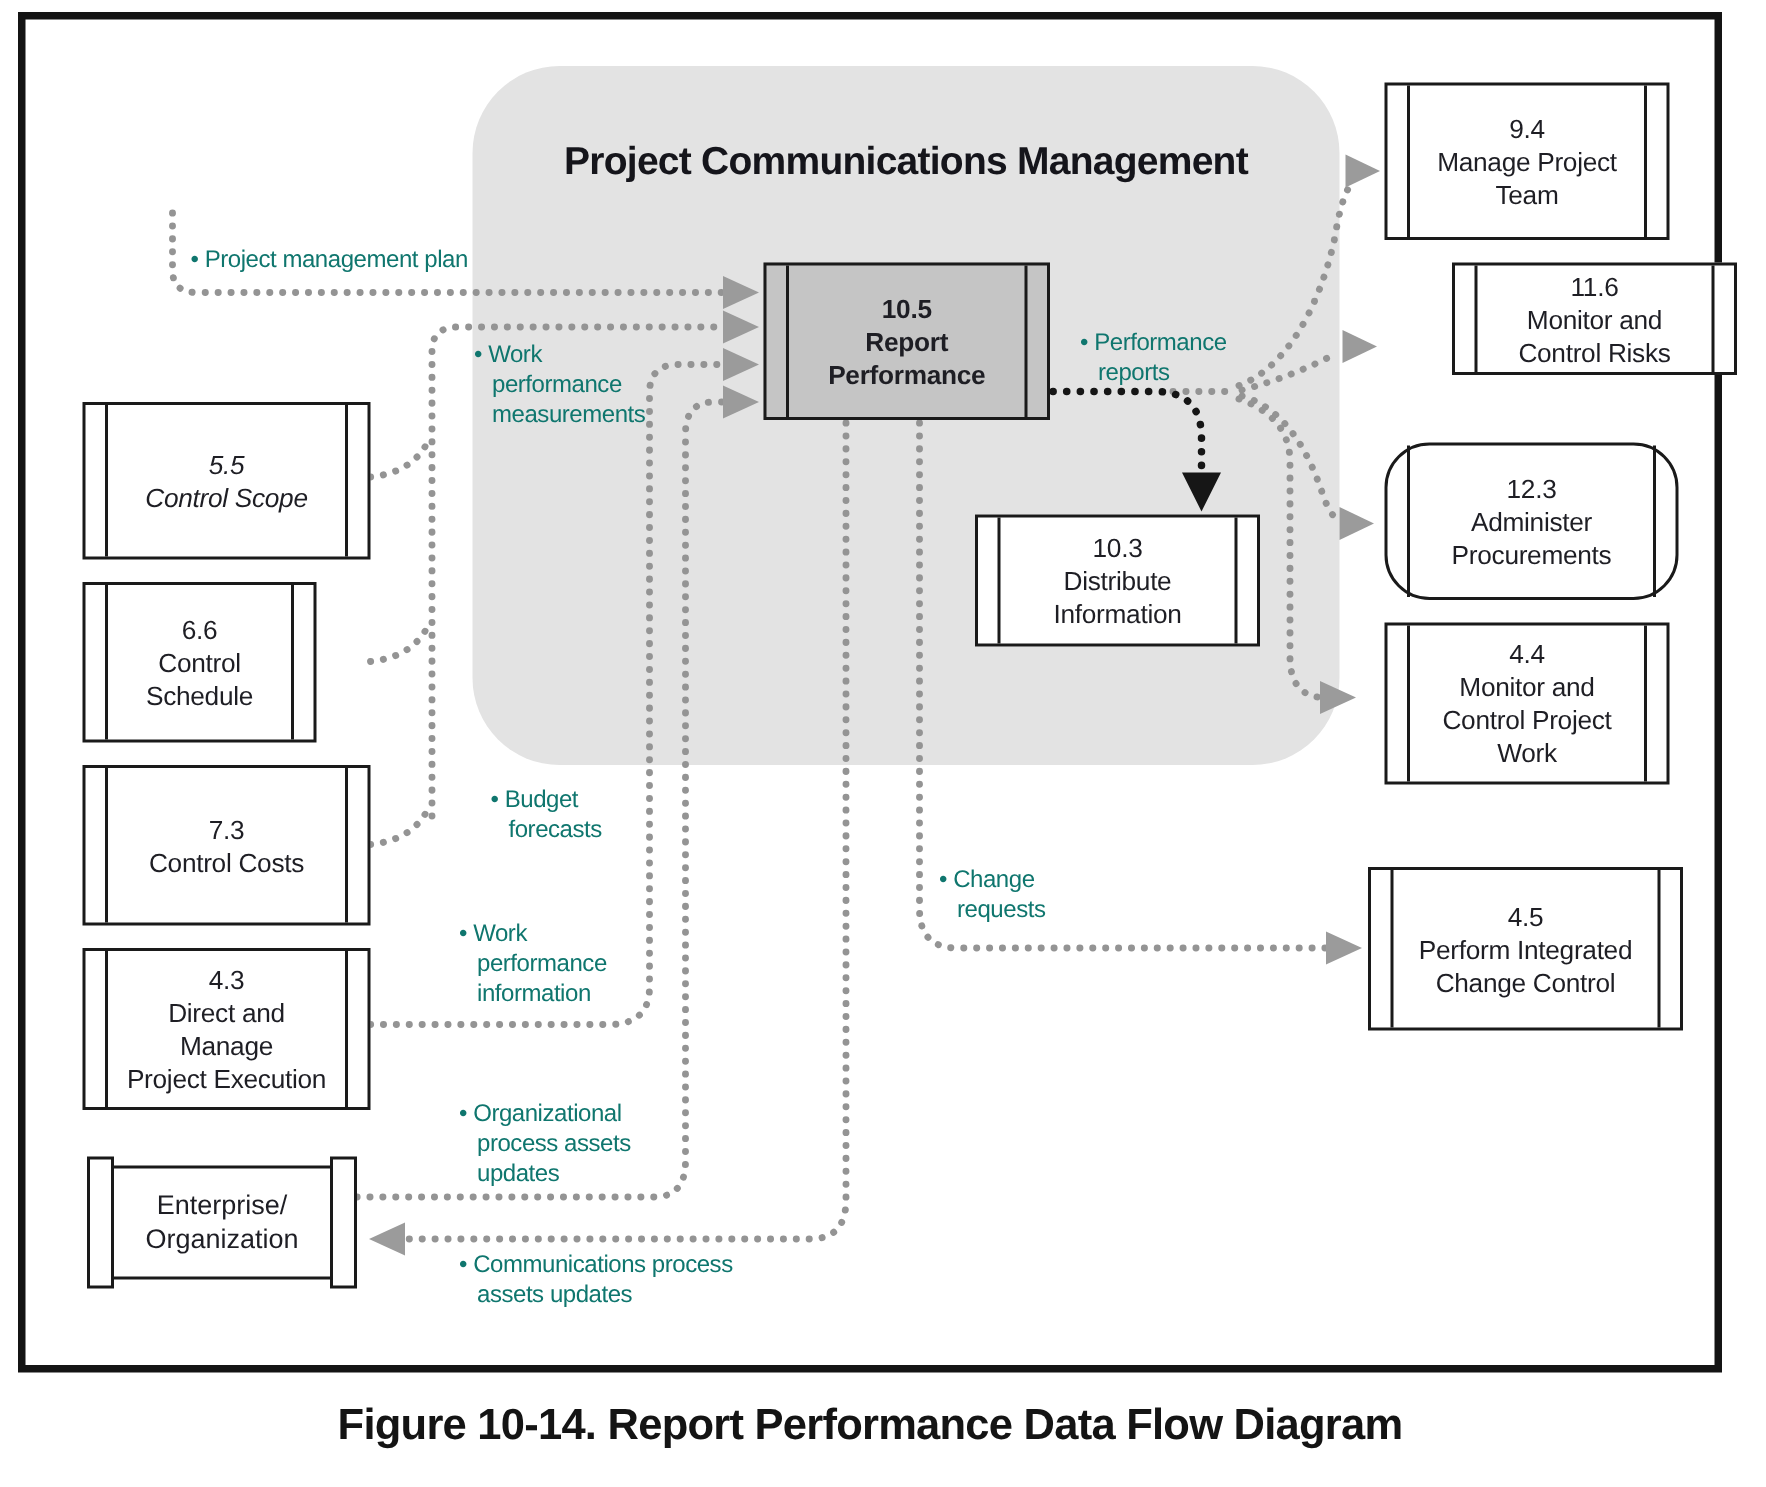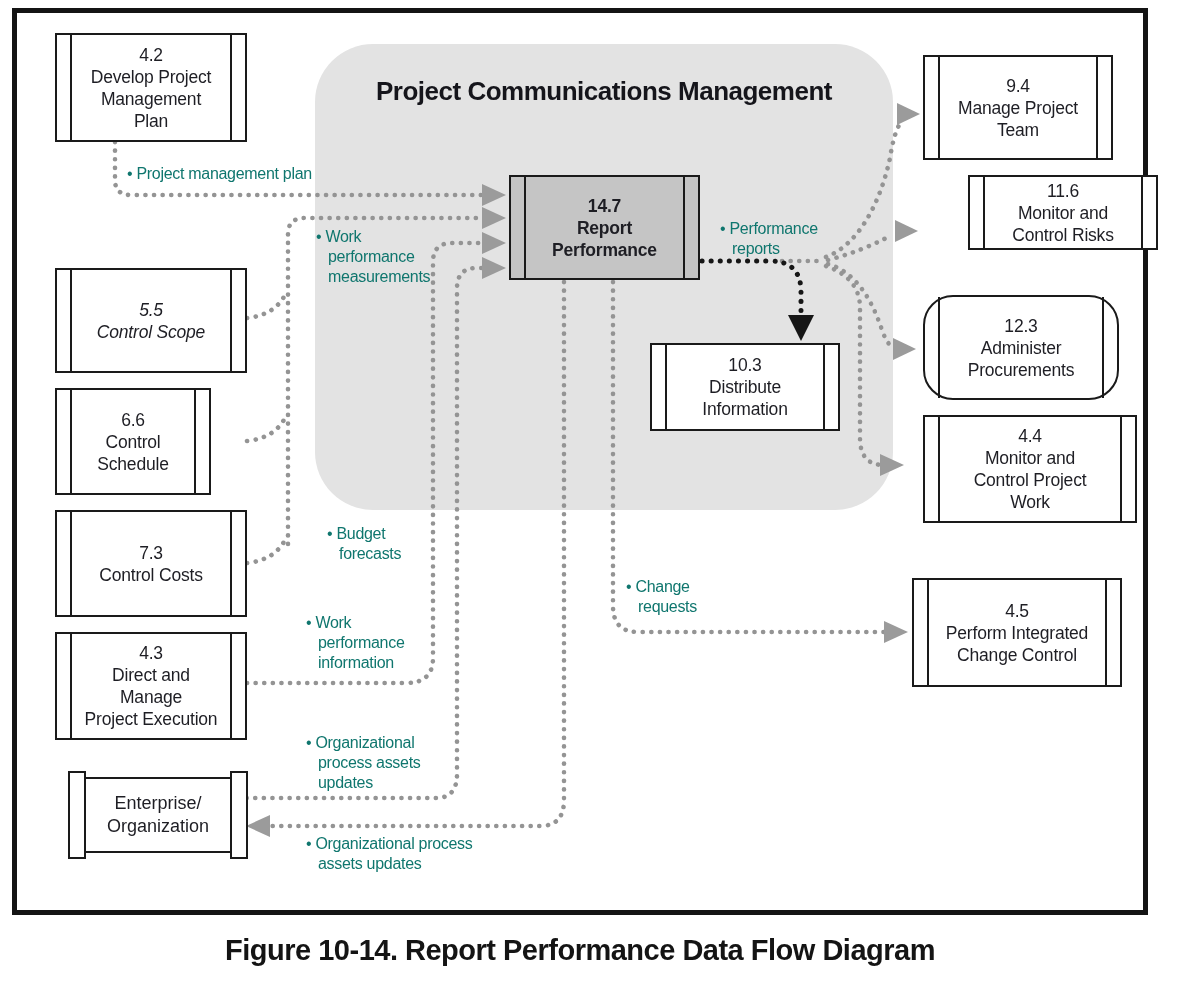--- a/index.html
+++ b/index.html
@@ -9,37 +9,37 @@
   }
   .outer-border{
     position:absolute;left:12px;top:8px;width:1136px;height:907px;
     border:5px solid #141414;box-sizing:border-box;background:#ffffff;
   }
   .pcm-container{
     position:absolute;left:315px;top:44px;width:578px;height:466px;
     background:#e3e3e3;border-radius:58px;
   }
   .pcm-title{
-    position:absolute;left:315px;top:76px;width:578px;
+    position:absolute;left:315px;top:92px;width:578px;
     text-align:center;font-weight:700;font-size:26px;letter-spacing:-0.5px;
     color:#15151b;white-space:pre-line;
   }
   svg.wires{position:absolute;left:0;top:0;pointer-events:none;}
   .pbox{
     position:absolute;background:#ffffff;border:2px solid #1a1a1a;box-sizing:border-box;
     display:flex;align-items:center;justify-content:center;text-align:center;
     font-size:17.5px;line-height:22px;letter-spacing:-0.2px;white-space:pre-line;
   }
   .pbox::before,.pbox::after{
     content:"";position:absolute;top:0;bottom:0;width:0;border-left:2px solid #1a1a1a;
   }
   .pbox::before{left:13px;}
   .pbox::after{right:13px;}
   .pbox.highlight{background:#c5c5c5;font-weight:700;}
-  .entity{position:absolute;margin-left:10px;}
+  .entity{position:absolute;}
   .entity .e-main{
     position:absolute;left:14px;right:14px;top:6px;bottom:6px;
     background:#ffffff;border:2px solid #1a1a1a;box-sizing:border-box;
     display:flex;align-items:center;justify-content:center;text-align:center;
     font-size:18px;line-height:23px;white-space:pre-line;
   }
   .entity .e-tab{
     position:absolute;top:0;bottom:0;width:18px;background:#ffffff;
     border:2px solid #1a1a1a;box-sizing:border-box;
   }
@@ -93,80 +93,76 @@
       <polygon points="895,220 895,242 918,231"></polygon>
       <polygon points="893,338 893,360 916,349"></polygon>
       <polygon points="880,454 880,476 904,465"></polygon>
     </g>
     <g fill="none" stroke="#161616" stroke-width="5" stroke-linecap="round" stroke-dasharray="0.1 9">
       <path d="M702,261 H770 Q800,261 801,290 V318"></path>
     </g>
     <polygon fill="#161616" points="788,315 814,315 801,341"></polygon>
   </svg>
 
-  <div class="pbox" style="left:55px;top:33px;width:192px;height:109px;">4.2
-Develop Project
-Management
-Plan</div>
   <div class="pbox" style="left:55px;top:268px;width:192px;height:105px;font-style:italic;">5.5
 Control Scope</div>
   <div class="pbox" style="left:55px;top:388px;width:156px;height:107px;">6.6
 Control
 Schedule</div>
   <div class="pbox" style="left:55px;top:510px;width:192px;height:107px;">7.3
 Control Costs</div>
   <div class="pbox" style="left:55px;top:632px;width:192px;height:108px;">4.3
 Direct and
 Manage
 Project Execution</div>
 
   <div class="entity" style="left:58px;top:771px;width:180px;height:88px;">
     <div class="e-main">Enterprise/
 Organization</div>
     <div class="e-tab left"></div>
     <div class="e-tab right"></div>
   </div>
 
-  <div class="pbox highlight" style="left:509px;top:175px;width:191px;height:105px;">14.7
+  <div class="pbox highlight" style="left:509px;top:175px;width:191px;height:105px;">10.5
 Report
 Performance</div>
   <div class="pbox" style="left:650px;top:343px;width:190px;height:88px;">10.3
 Distribute
 Information</div>
 
   <div class="pbox" style="left:923px;top:55px;width:190px;height:105px;">9.4
 Manage Project
 Team</div>
   <div class="pbox" style="left:923px;top:175px;width:190px;height:75px;margin-left:45px;">11.6
 Monitor and
 Control Risks</div>
   <div class="pbox" style="left:923px;top:295px;width:196px;height:105px;border-radius:30px;">12.3
 Administer
 Procurements</div>
-  <div class="pbox" style="left:923px;top:415px;width:214px;height:108px;">4.4
+  <div class="pbox" style="left:923px;top:415px;width:190px;height:108px;">4.4
 Monitor and
 Control Project
 Work</div>
   <div class="pbox" style="left:912px;top:578px;width:210px;height:109px;">4.5
 Perform Integrated
 Change Control</div>
 
   <div class="flow-label" style="left:127px;top:164px;">• Project management plan</div>
   <div class="flow-label" style="left:316px;top:227px;">• Work
 performance
 measurements</div>
   <div class="flow-label" style="left:291px;top:524px;margin-left:36px;">• Budget
 forecasts</div>
   <div class="flow-label" style="left:306px;top:613px;">• Work
 performance
 information</div>
   <div class="flow-label" style="left:306px;top:733px;">• Organizational
 process assets
 updates</div>
-  <div class="flow-label" style="left:306px;top:834px;">• Organizational process
+  <div class="flow-label" style="left:306px;top:834px;">• Communications process
 assets updates</div>
   <div class="flow-label" style="left:720px;top:219px;">• Performance
 reports</div>
   <div class="flow-label" style="left:626px;top:577px;">• Change
 requests</div>
 
   <div class="caption">Figure 10-14. Report Performance Data Flow Diagram</div>
 
 </div>
 

